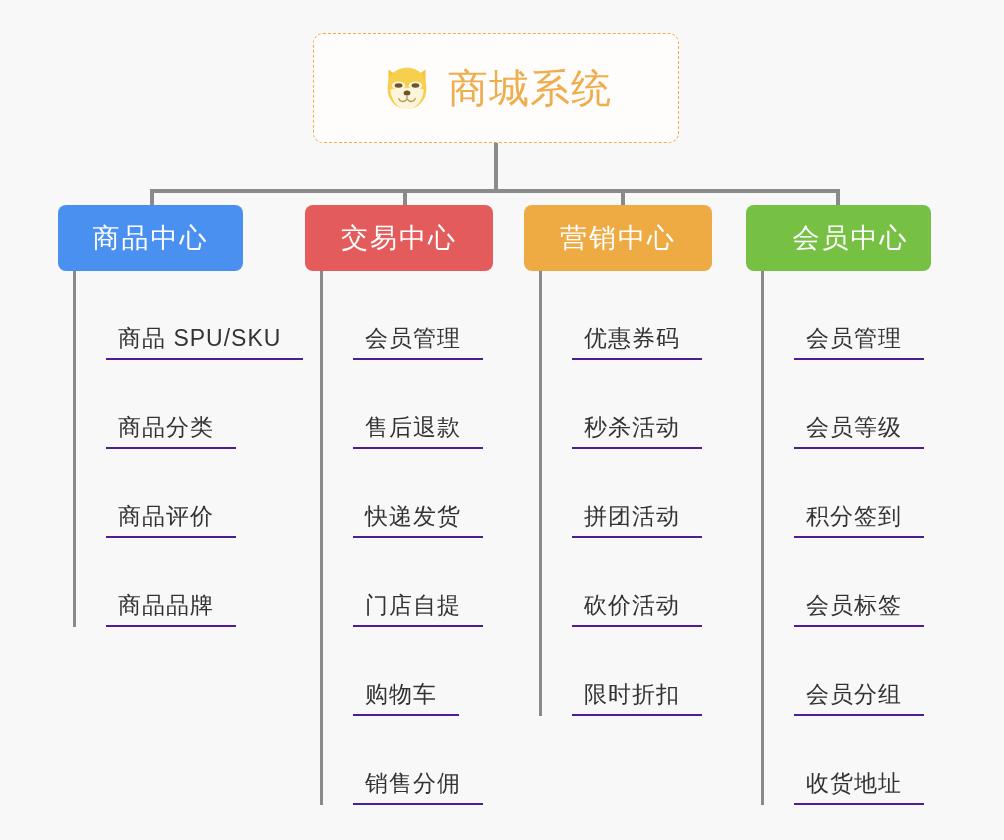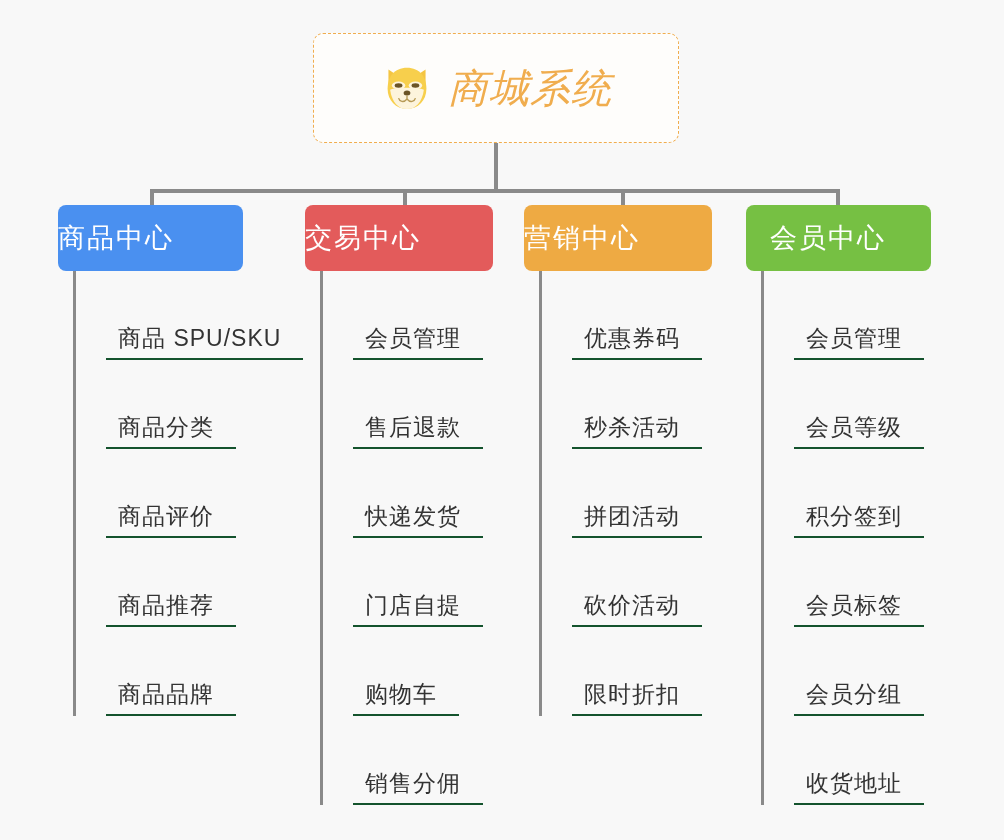--- a/index.html
+++ b/index.html
@@ -27,21 +27,20 @@
     top: 33px;
     width: 366px;
     height: 110px;
     background: #fefdfb;
     border: 1.5px dashed #f0ad4e;
     border-radius: 10px;
     display: flex;
     align-items: center;
     justify-content: center;
     gap: 14px;
-    font-style: italic;
   }
 
   #root-icon { width: 54px; height: 54px; flex: 0 0 auto; display:block; }
 
   #root-title {
     font-size: 40px;
     line-height: 1;
     color: #f0ad4e;
     letter-spacing: 1px;
     white-space: nowrap;
@@ -79,21 +78,21 @@
   .col-0 { left: 58px;  width: 240px; }
   .col-1 { left: 305px; width: 230px; }
   .col-2 { left: 524px; width: 225px; }
   .col-3 { left: 746px; width: 230px; }
 
   .cat-box {
     height: 66px;
     border-radius: 8px;
     display: flex;
     align-items: center;
-    justify-content: flex-start;
+    justify-content: center;
     color: #ffffff;
     font-size: 27px;
     letter-spacing: 2px;
     white-space: nowrap;
   }
   .cat-box-0 { width: 185px; background: #4a90f0; }
   .cat-box-1 { width: 188px; background: #e35b5b; }
   .cat-box-2 { width: 188px; background: #eeaa43; }
   .cat-box-3 { width: 185px; background: #76c043; padding-left: 24px; }
 
@@ -110,21 +109,21 @@
     position: relative;
     height: 89px;
     display: flex;
     align-items: flex-end;
   }
 
   .leaf-inner {
     display: inline-block;
     margin-left: 30px;
     padding: 0 22px 7px 12px;
-    border-bottom: 2px solid #14532d;
+    border-bottom: 2px solid #4c1d95;
     margin-top: 44px;
   }
 
   .leaf-label {
     font-size: 23px;
     color: #333333;
     white-space: nowrap;
     letter-spacing: 1px;
     line-height: 1.15;
   }
@@ -181,25 +180,20 @@
           <span class="leaf-label">商品分类</span>
         </div>
       </div>
       <div class="leaf">
         <div class="leaf-inner">
           <span class="leaf-label">商品评价</span>
         </div>
       </div>
       <div class="leaf">
         <div class="leaf-inner">
-          <span class="leaf-label">商品推荐</span>
-        </div>
-      </div>
-      <div class="leaf">
-        <div class="leaf-inner">
           <span class="leaf-label">商品品牌</span>
         </div>
       </div>
     </div>
   </div>
 
   <div class="column col-1">
     <div class="cat-box cat-box-1">
       <span>交易中心</span>
     </div>

